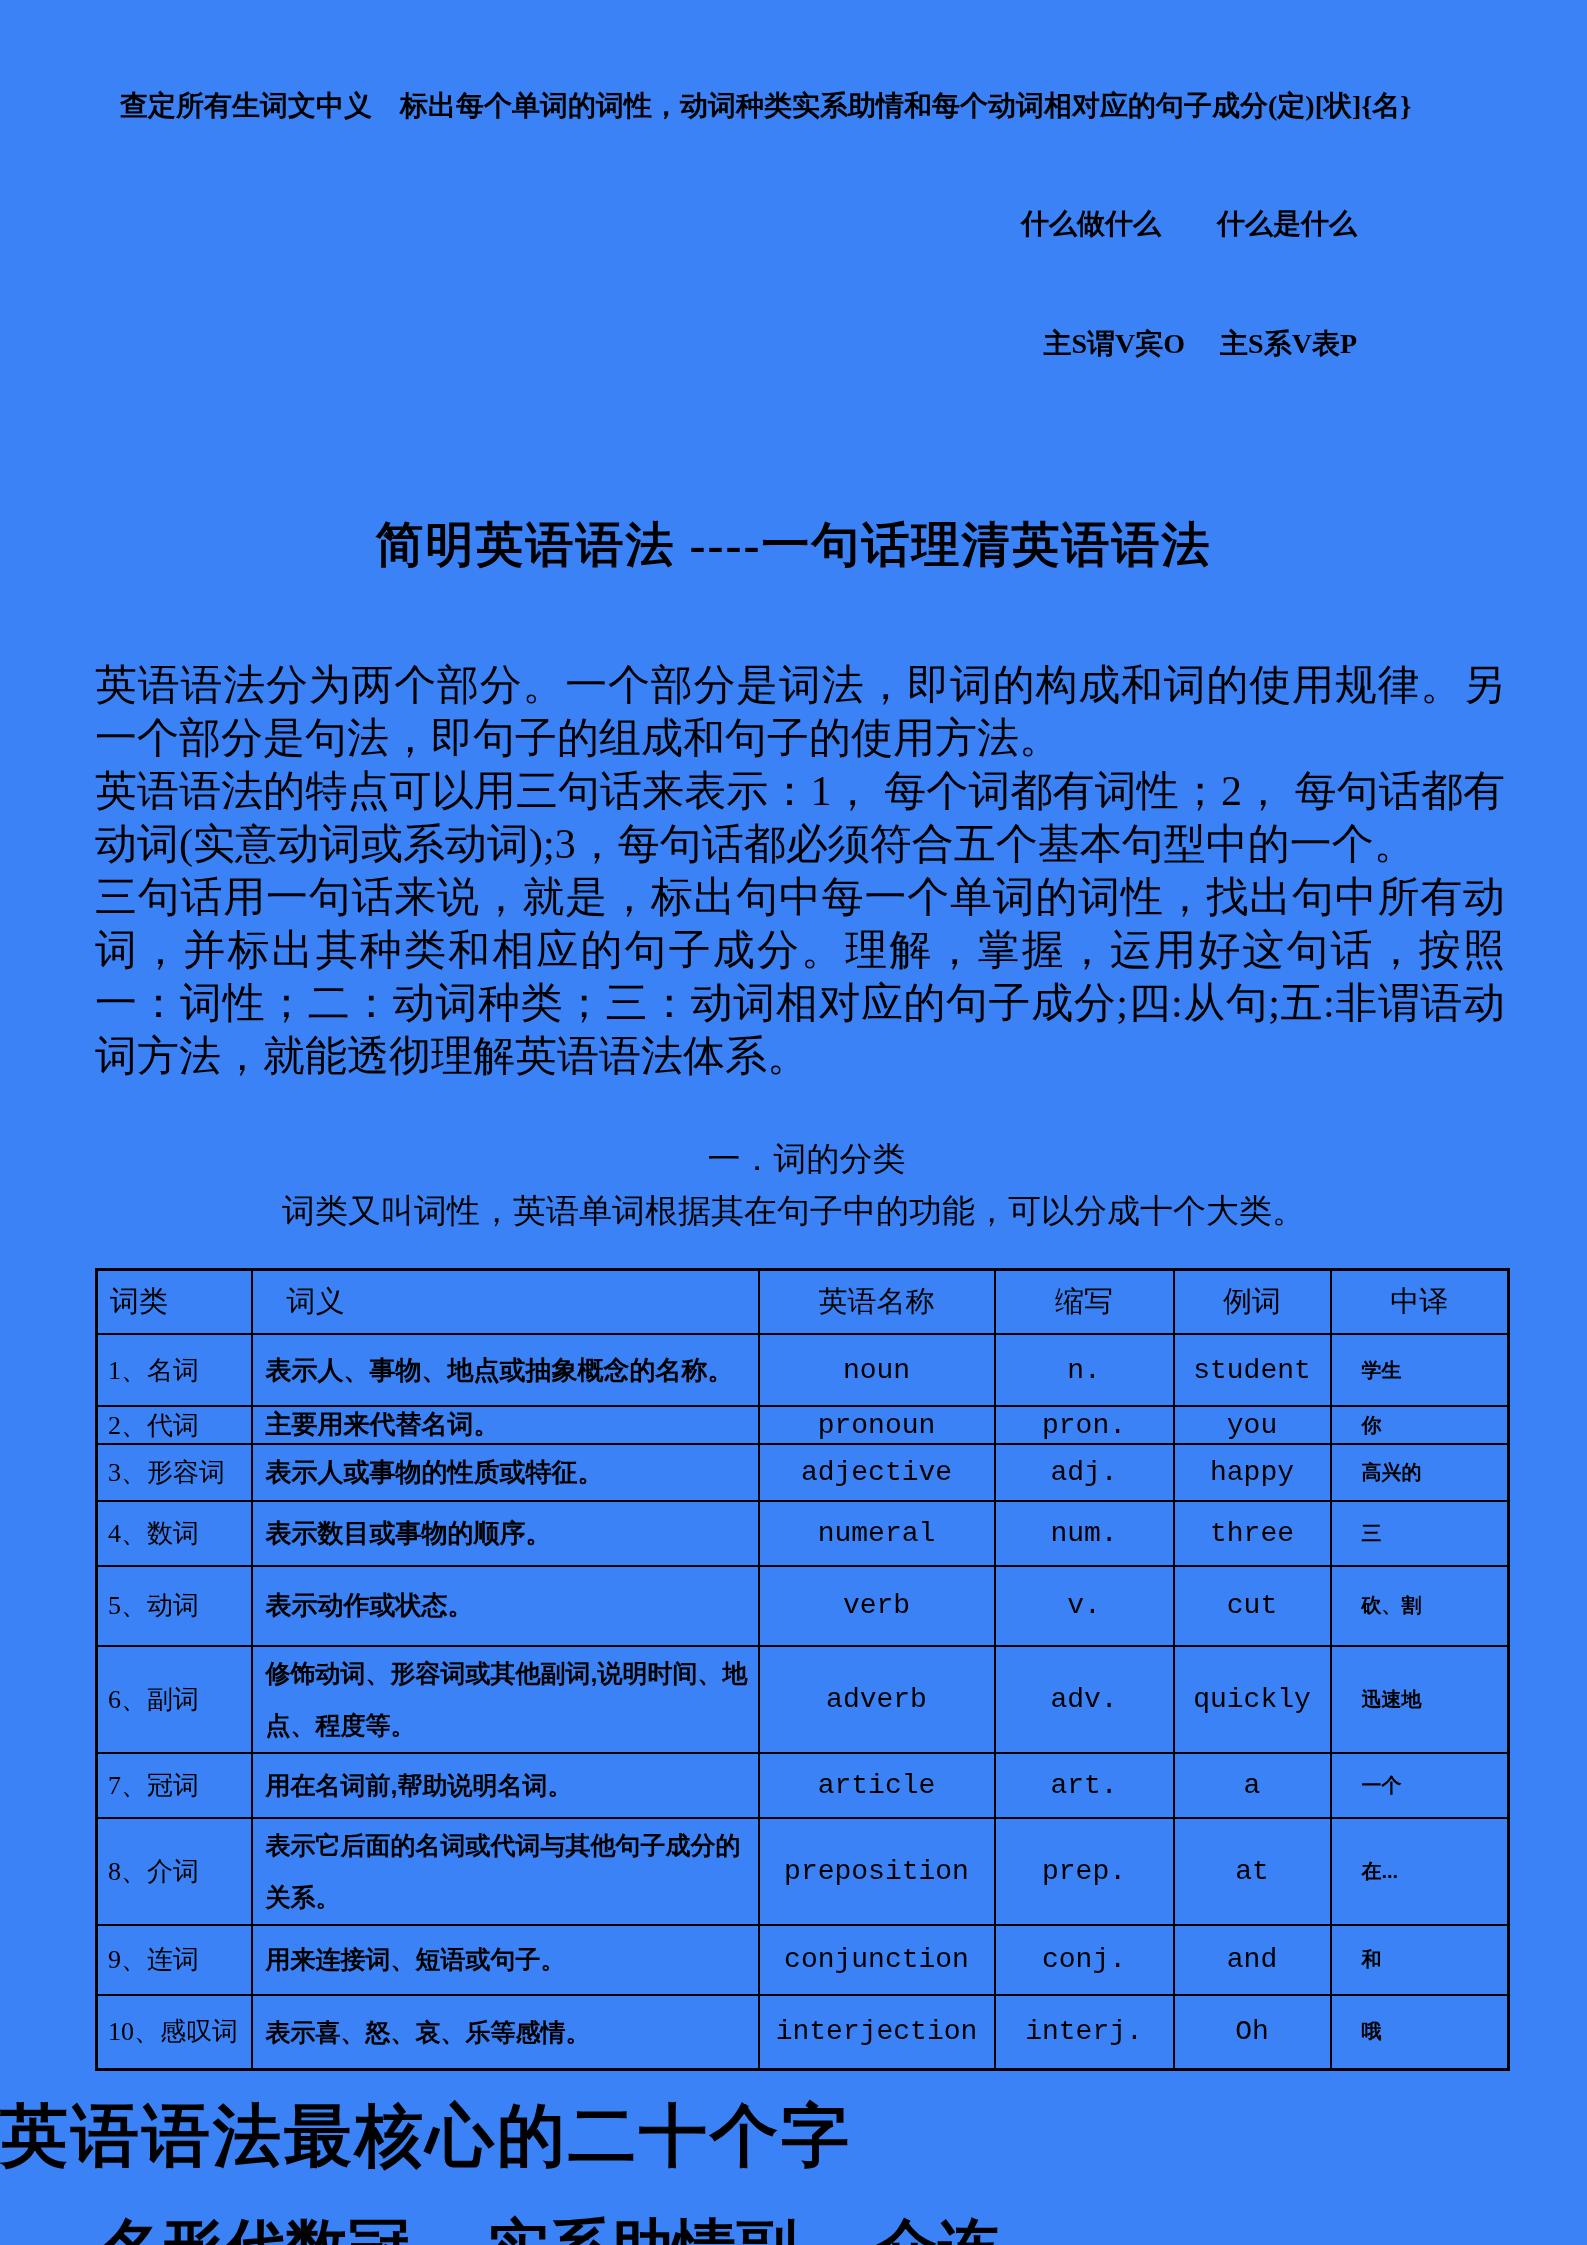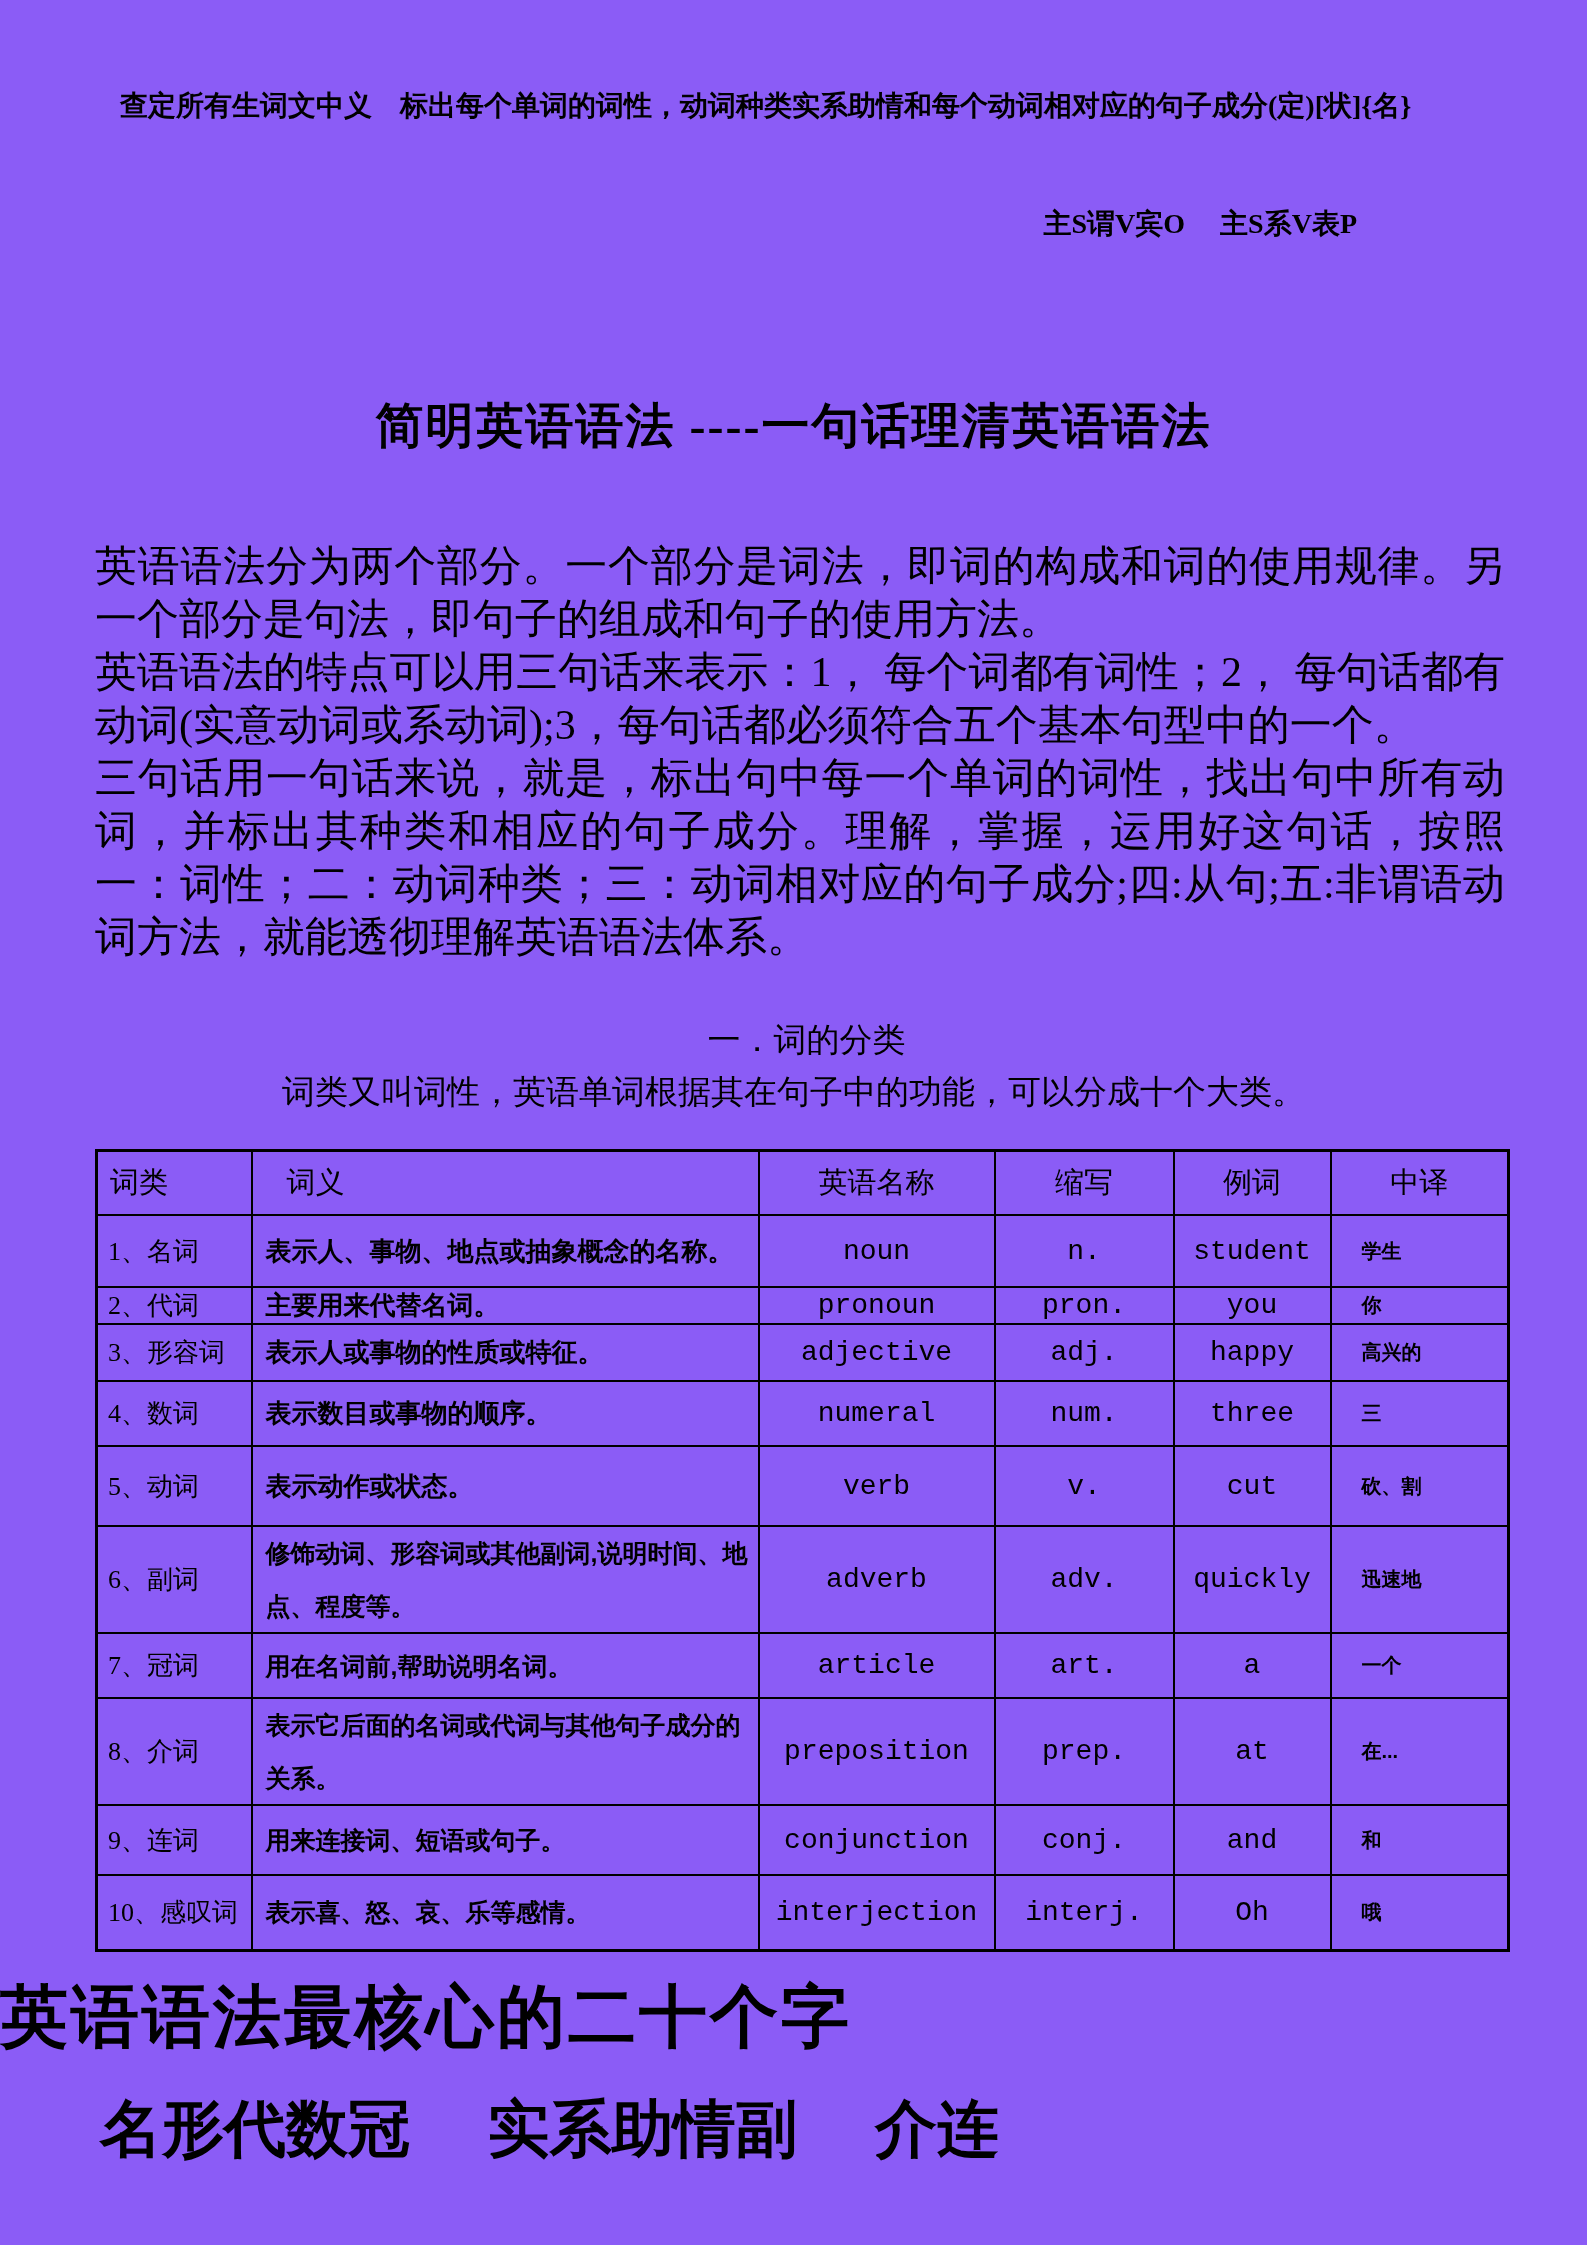--- a/index.html
+++ b/index.html
@@ -2,21 +2,21 @@
 <html><head>
 <meta charset="utf-8">
 <style>
   * { margin: 0; padding: 0; box-sizing: border-box; }
   html, body { background: #888; }
   .page {
     position: relative;
     width: 1587px;
     height: 2245px;
     margin: 0 auto;
-    background: #8b5cf6;
+    background: #3b82f6;
     color: #000;
     font-family: "Liberation Serif", serif;
     overflow: hidden;
   }
   
   .doc-header {
     padding-top: 88px;
     margin: 0 118px 0 120px;
     font-size: 28px;
     font-weight: bold;
@@ -114,20 +114,21 @@
   }
 </style>
 </head>
 <body>
 
 <div class="page">
 
   <div class="doc-header">
     <div>查定所有生词文中义　标出每个单词的词性，动词种类实系助情和每个动词相对应的句子成分(定)[状]{名}</div>
     <div class="sub">
+      <div>什么做什么　　什么是什么</div>
       <div>主S谓V宾O　 主S系V表P</div>
     </div>
   </div>
 
   <div class="page-title">简明英语语法 ----一句话理清英语语法</div>
 
   <div class="body-text">
     <p>英语语法分为两个部分。一个部分是词法，即词的构成和词的使用规律。另一个部分是句法，即句子的组成和句子的使用方法。</p>
     <p>英语语法的特点可以用三句话来表示：1， 每个词都有词性；2， 每句话都有动词(实意动词或系动词);3，每句话都必须符合五个基本句型中的一个。</p>
     <p>三句话用一句话来说，就是，标出句中每一个单词的词性，找出句中所有动词，并标出其种类和相应的句子成分。理解，掌握，运用好这句话，按照一：词性；二：动词种类；三：动词相对应的句子成分;四:从句;五:非谓语动词方法，就能透彻理解英语语法体系。</p>

